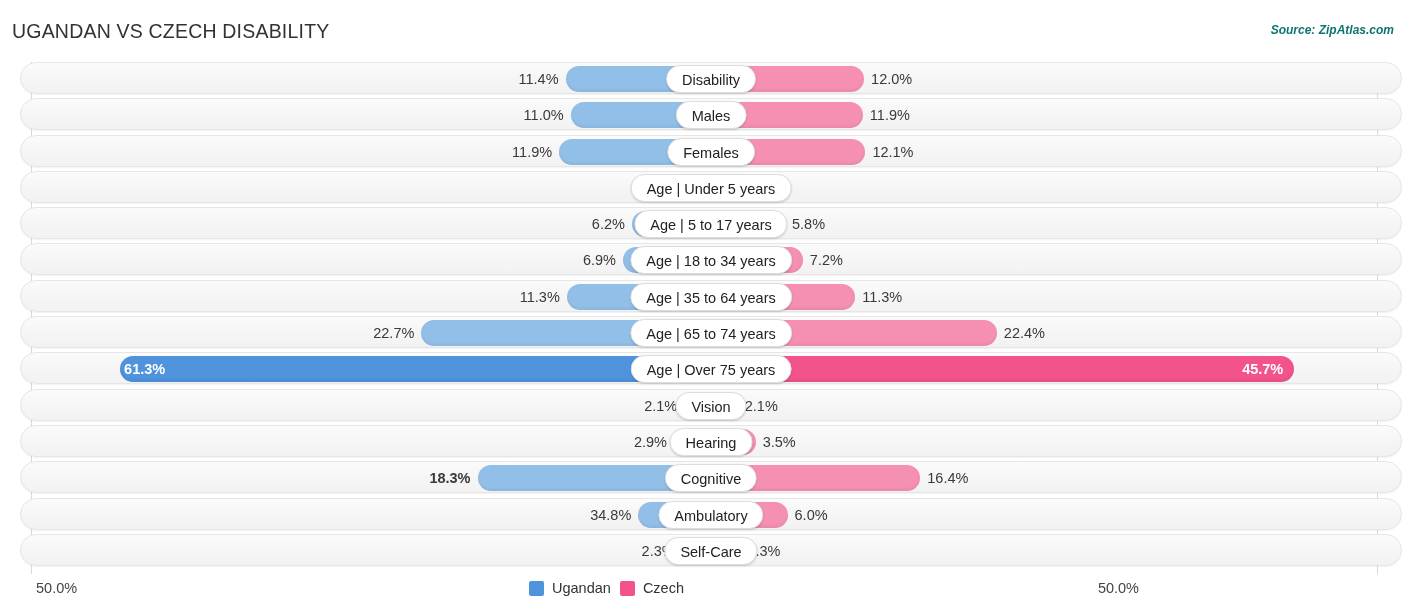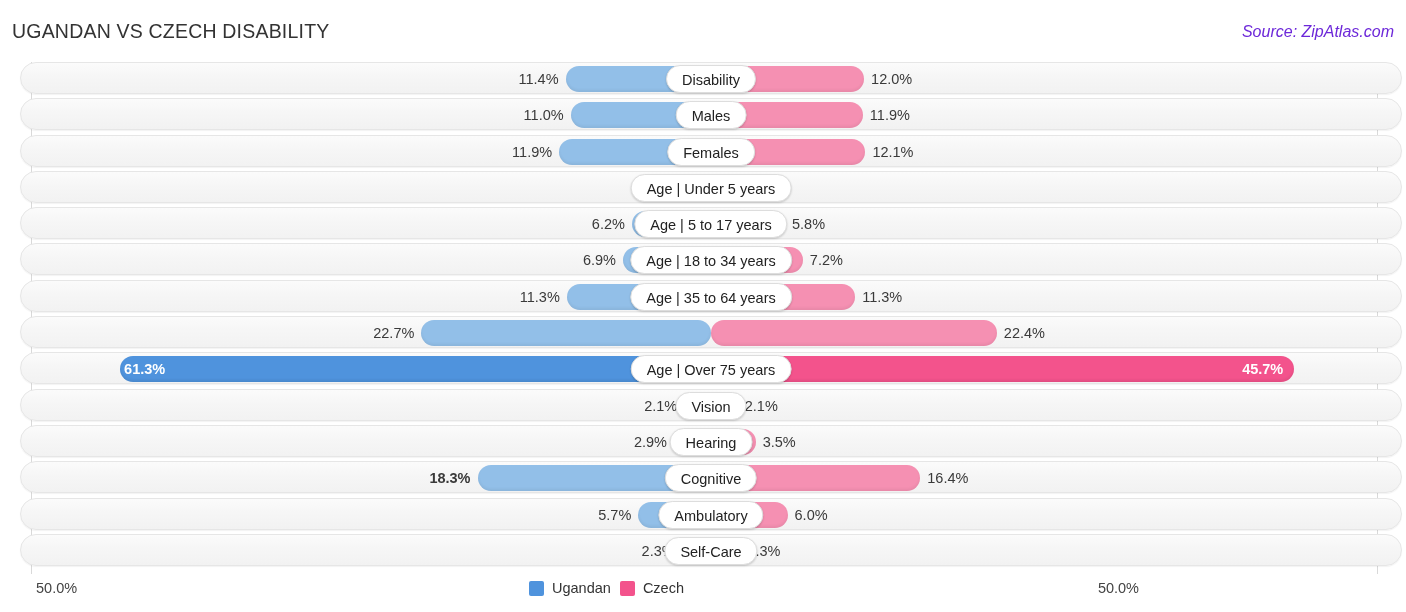--- a/index.html
+++ b/index.html
@@ -31,24 +31,24 @@
     font-size: 19.5px;
     color: #333333;
     letter-spacing: 0.2px;
     font-weight: 400;
     white-space: nowrap;
   }
   .source-note {
     position: absolute;
     right: 12px;
     top: 23px;
-    font-size: 16px;
+    font-size: 12px;
     font-style: italic;
-    font-weight: normal;
-    color: #6d28d9;
+    font-weight: bold;
+    color: #0f766e;
     white-space: nowrap;
   }
 
   
   .plot {
     position: absolute;
     left: 0;
     top: 62px;
     width: 1406px;
     height: 510px;
@@ -241,20 +241,21 @@
           <div class="bar right norm" style="width: 144.188px;"></div>
           <div class="val left" style="right: calc(50% + 151.188px);">11.3%</div>
           <div class="val right" style="left: calc(50% + 151.188px);">11.3%</div>
           <div class="pill">Age | 35 to 64 years</div>
         </div>
         <div class="row">
           <div class="bar left norm" style="width: 289.652px;"></div>
           <div class="bar right norm" style="width: 285.824px;"></div>
           <div class="val left" style="right: calc(50% + 296.652px);">22.7%</div>
           <div class="val right" style="left: calc(50% + 292.824px);">22.4%</div>
+          <div class="pill">Age | 65 to 74 years</div>
         </div>
         <div class="row">
           <div class="bar left hi" style="width: 590.788px;"></div>
           <div class="bar right hi" style="width: 583.132px;"></div>
           <div class="val-in" style="right: calc(50% + 545.788px);">61.3%</div>
           <div class="val-in" style="left: calc(50% + 531.132px);">45.7%</div>
           <div class="pill">Age | Over 75 years</div>
         </div>
         <div class="row">
           <div class="bar left norm" style="width: 26.796px;"></div>
@@ -273,21 +274,21 @@
         <div class="row">
           <div class="bar left norm" style="width: 233.508px;"></div>
           <div class="bar right norm" style="width: 209.264px;"></div>
           <div class="val left" style="right: calc(50% + 240.508px); font-weight: bold;">18.3%</div>
           <div class="val right" style="left: calc(50% + 216.264px);">16.4%</div>
           <div class="pill">Cognitive</div>
         </div>
         <div class="row">
           <div class="bar left norm" style="width: 72.732px;"></div>
           <div class="bar right norm" style="width: 76.56px;"></div>
-          <div class="val left" style="right: calc(50% + 79.732px);">5.7%</div>
+          <div class="val left" style="right: calc(50% + 79.732px);">34.8%</div>
           <div class="val right" style="left: calc(50% + 83.56px);">6.0%</div>
           <div class="pill">Ambulatory</div>
         </div>
         <div class="row">
           <div class="bar left norm" style="width: 29.348px;"></div>
           <div class="bar right norm" style="width: 29.348px;"></div>
           <div class="val left" style="right: calc(50% + 36.348px);">2.3%</div>
           <div class="val right" style="left: calc(50% + 36.348px);">2.3%</div>
           <div class="pill">Self-Care</div>
         </div>

